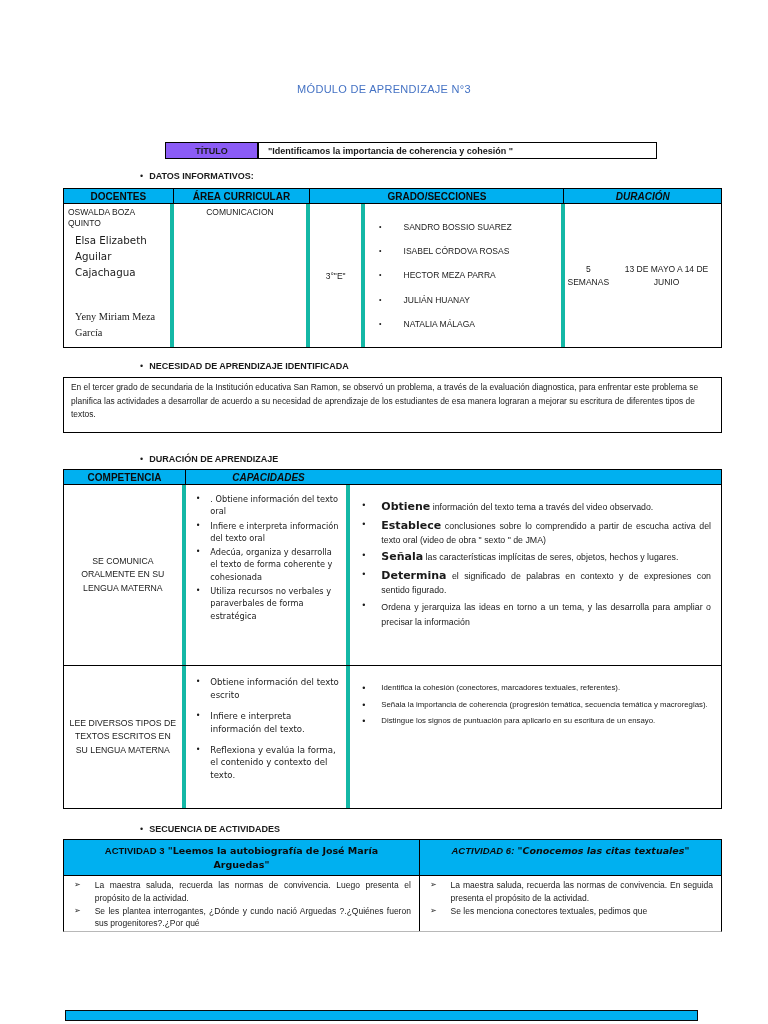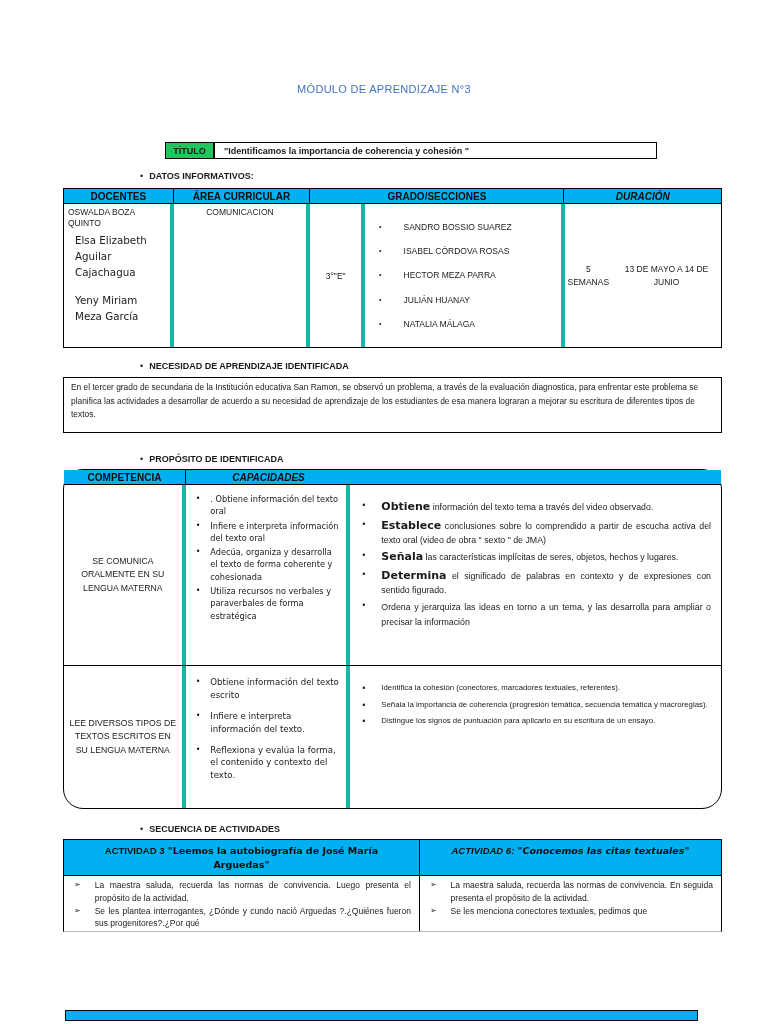--- a/index.html
+++ b/index.html
@@ -5,54 +5,54 @@
   * { margin:0; padding:0; box-sizing:border-box; }
   html,body { width:768px; height:1024px; background:#ffffff; }
   body { font-family:"Liberation Sans", sans-serif; color:#1a1a1a; position:relative; overflow:hidden; }
   .abs { position:absolute; }
 
   
   .doc-title { top:83px; left:0; width:768px; text-align:center; color:#4472c4; font-size:11px; letter-spacing:.3px; }
 
   
   .titulo-bar { top:142px; left:165px; width:492px; height:17px; border:1px solid #000; display:flex; align-items:stretch; background:#fff; }
-  .titulo-label { width:48px; background:#22c55e; border-right:1px solid #000; outline:1px solid #000; display:flex; align-items:center; justify-content:center; font-weight:bold; font-size:9px; }
+  .titulo-label { width:92px; background:#8b5cf6; border-right:1px solid #000; outline:1px solid #000; display:flex; align-items:center; justify-content:center; font-weight:bold; font-size:9px; }
   .titulo-value { flex:1; display:flex; align-items:center; padding-left:10px; font-weight:bold; font-size:9px; }
 
   
   .sec-head { left:140px; font-size:9px; font-weight:bold; display:flex; align-items:center; gap:6px; }
   .sec-head .dot { font-size:9px; font-weight:normal; }
 
   
   .frame { border:1px solid #000; background:#fff; }
   .thead { display:flex; background:#00b0f0; border-bottom:1px solid #000; }
   .th { font-weight:bold; font-size:10px; display:flex; align-items:center; justify-content:center; border-right:1px solid #000; color:#0b0b0b; }
   .th:last-child { border-right:none;font-style:italic; }
 
   
   .t1 { top:188px; left:63px; width:659px; }
   .t1 .thead { height:15px; }
   .t1-body { display:flex; height:143px; }
   .cell { border-right:4px solid #14b8a6; height:100%; }
   .cell:last-child { border-right:none; }
   .docentes { width:110px; padding:3px 4px; font-size:8.5px; line-height:1.35; }
   .docente-alt { font-family:"DejaVu Sans", sans-serif; font-size:10.3px; line-height:1.55; padding-left:7px; margin-top:3px; }
-  .docente-alt.gap { margin-top:12px; }
+  .docente-alt.gap { margin-top:28px;font-family:Liberation Serif, serif; }
   .area { width:137px; padding-top:3px; text-align:center; font-size:8.5px; }
   .grado { width:55px; display:flex; align-items:center; justify-content:center; font-size:8.5px; }
   .secciones { width:200px; display:flex; flex-direction:column; justify-content:space-evenly; padding:4px 4px 4px 14px; }
   .sec-item { display:flex; gap:22px; font-size:8.5px; }
   .sec-item .mk { font-size:7px; line-height:1.4; }
   .duracion { width:157px; display:flex; align-items:center; justify-content:center; font-size:8.5px; line-height:1.5; text-align:center; }
 
   
   .nec-box { top:377px; left:63px; width:659px; height:56px; border:1px solid #000; padding:3px 7px; font-size:8.4px; line-height:1.62; }
 
   
-  .t2 { top:469px; left:63px; width:659px;border-radius:20px; }
+  .t2 { top:469px; left:63px; width:659px; }
   .t2 .thead { height:15px; }
   .t2-row { display:flex; border-bottom:1px solid #000; }
   .t2-row:last-child { border-bottom:none; }
   .r1 { height:181px; } .r2 { height:142px; }
   .competencia { width:122px; display:flex; align-items:center; justify-content:center; text-align:center; font-size:8.7px; line-height:1.5; padding:4px; }
   .capacidades { width:165px; padding:8px 6px 0 10px; }
   .cap-item { display:flex; gap:10px; font-family:"DejaVu Sans", sans-serif; font-size:8.2px; line-height:1.5; margin-bottom:2px; }
   .cap-item .mk { font-size:8px; }
   .criterios { width:372px; padding:14px 10px 0 12px; }
   .cri-item { display:flex; gap:16px; font-size:8.8px; line-height:1.5; margin-bottom:2px; }
@@ -140,21 +140,21 @@
 </div>
 
 <div class="abs sec-head" style="top:361px;">
   <span class="dot">•</span>
   <span>NECESIDAD DE APRENDIZAJE IDENTIFICADA</span>
 </div>
 <div class="abs nec-box">En el tercer grado de secundaria de la Institución educativa San Ramon, se observó un problema, a través de la evaluación diagnostica, para enfrentar este problema se planifica las actividades a desarrollar de acuerdo a su necesidad de aprendizaje de los estudiantes de esa manera lograran a mejorar su escritura de diferentes tipos de textos.</div>
 
 <div class="abs sec-head" style="top:454px;">
   <span class="dot">•</span>
-  <span>PROPÓSITO DE IDENTIFICADA</span>
+  <span>DURACIÓN DE APRENDIZAJE</span>
 </div>
 
 <div class="abs frame t2">
   <div class="thead">
     <div class="th" style="width:122px;">COMPETENCIA</div>
     <div class="th" style="width:165px;">CAPACIDADES</div>
   </div>
 
   <div class="t2-row r1">
     <div class="cell competencia">SE COMUNICA ORALMENTE EN SU LENGUA MATERNA</div>

